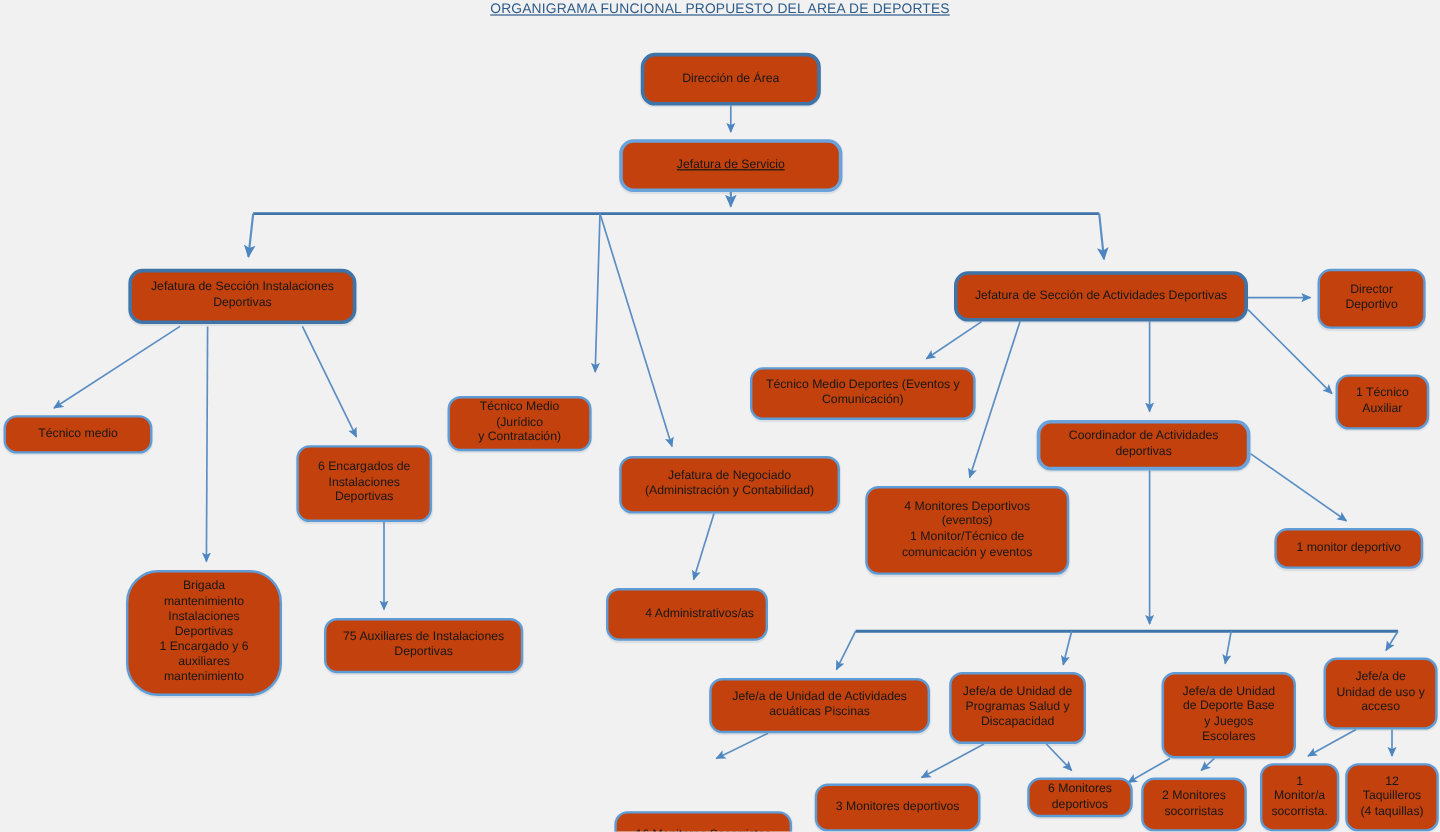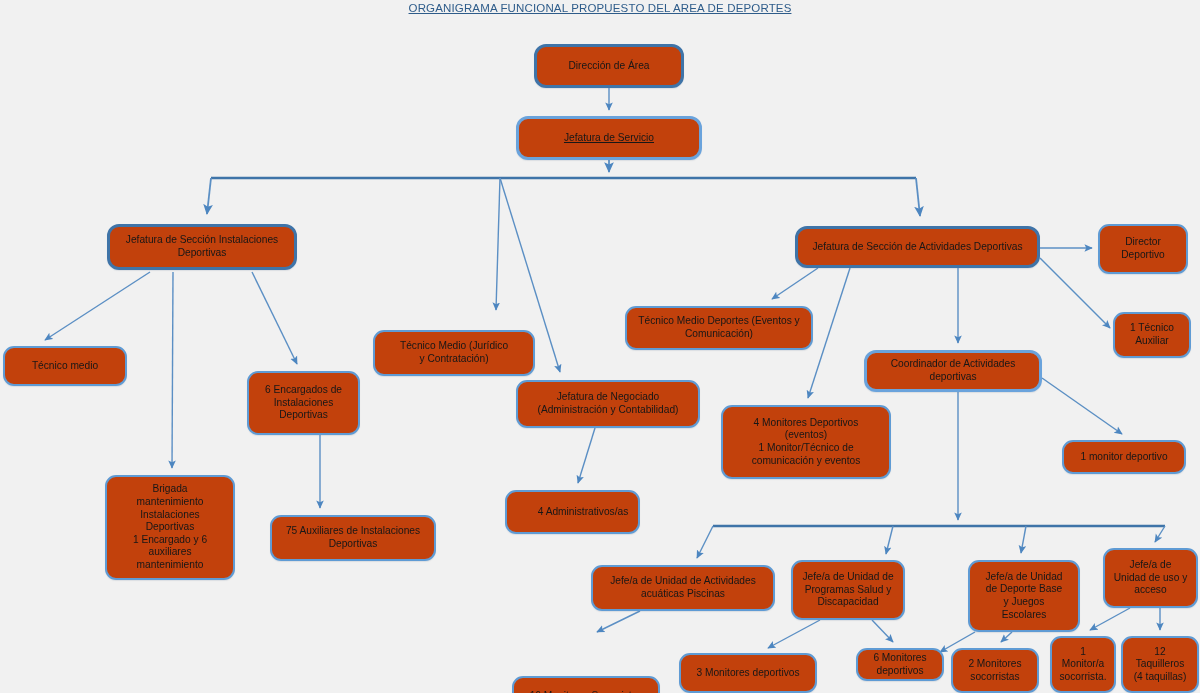--- a/index.html
+++ b/index.html
@@ -139,24 +139,24 @@
         <span class="node-label">Jefatura de Sección de Actividades Deportivas</span>
       </div>
       <div class="node lvl-soft" style="left: 1098px; top: 224px; width: 90px; height: 50px;">
         <span class="node-label">Director
 Deportivo</span>
       </div>
       <div class="node lvl-soft" style="left: 1113px; top: 312px; width: 78px; height: 46px;">
         <span class="node-label">1 Técnico
 Auxiliar</span>
       </div>
-      <div class="node lvl-soft" style="left: 3px; top: 346px; width: 124px; height: 40px;">
+      <div class="node lvl-soft" style="left: 3px; top: 346px; width: 124px; height: 32px;">
         <span class="node-label">Técnico medio</span>
       </div>
-      <div class="node lvl-soft" style="left: 373px; top: 330px; width: 162px; height: 46px;">
+      <div class="node lvl-soft" style="left: 373px; top: 330px; width: 120px; height: 46px;">
         <span class="node-label">Técnico Medio (Jurídico
 y Contratación)</span>
       </div>
       <div class="node lvl-soft" style="left: 625px; top: 306px; width: 188px; height: 44px;">
         <span class="node-label">Técnico Medio Deportes (Eventos y
 Comunicación)</span>
       </div>
       <div class="node lvl-mid" style="left: 864px; top: 350px; width: 178px; height: 42px;">
         <span class="node-label">Coordinador de Actividades
 deportivas</span>
@@ -172,21 +172,21 @@
       </div>
       <div class="node lvl-soft" style="left: 721px; top: 405px; width: 170px; height: 74px;">
         <span class="node-label">4 Monitores Deportivos
 (eventos)
 1 Monitor/Técnico de
 comunicación y eventos</span>
       </div>
       <div class="node lvl-soft" style="left: 1062px; top: 440px; width: 124px; height: 34px;">
         <span class="node-label">1 monitor deportivo</span>
       </div>
-      <div class="node lvl-soft" style="left: 105px; top: 475px; width: 130px; height: 105px;">
+      <div class="node lvl-soft" style="left: 105px; top: 475px; width: 130px; height: 105px; border-radius: 27px;">
         <span class="node-label">Brigada
 mantenimiento
 Instalaciones
 Deportivas
 1 Encargado y 6
 auxiliares
 mantenimiento</span>
       </div>
       <div class="node lvl-soft" style="left: 505px; top: 490px; width: 135px; height: 44px; padding-left: 25px;">
         <span class="node-label">4 Administrativos/as</span>

